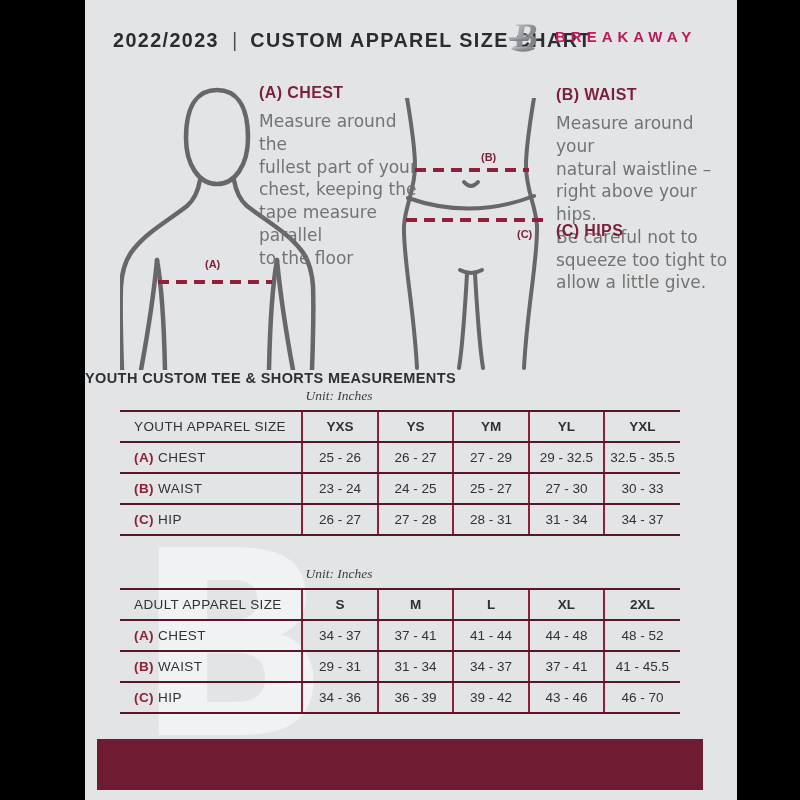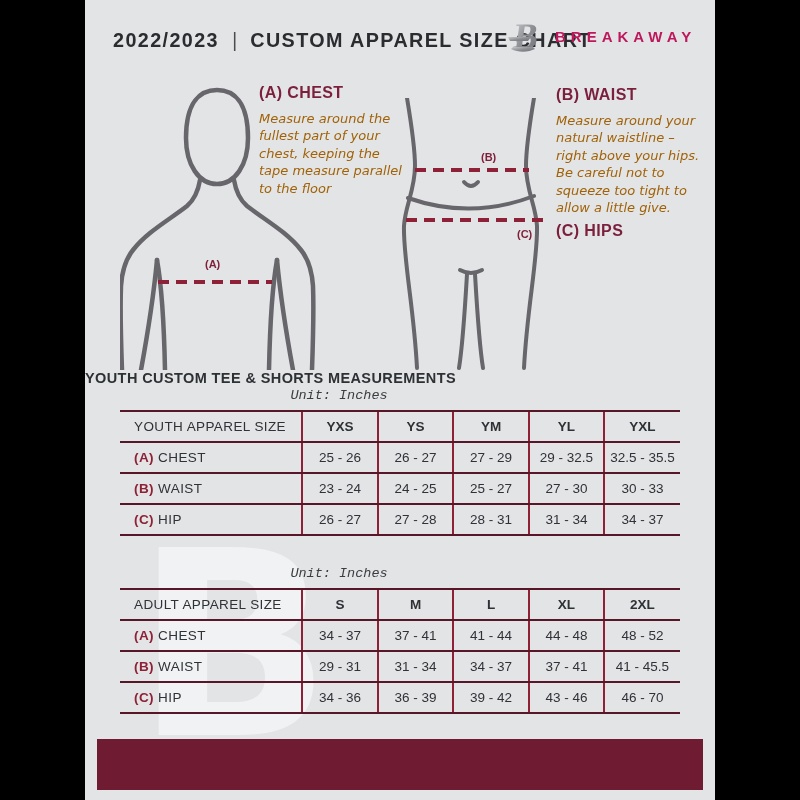--- a/index.html
+++ b/index.html
@@ -3,60 +3,60 @@
 <meta charset="utf-8">
 <style>
   html,body{margin:0;padding:0;}
   body{
     width:800px;height:800px;background:#000;overflow:hidden;
     font-family:"Liberation Sans",sans-serif;
     -webkit-font-smoothing:antialiased;
   }
   .page{
     position:relative;width:630px;height:800px;margin-left:85px;
-    background:#e3e4e6;overflow:hidden;
+    background:#e3e4e6;overflow:hidden;padding-left:22px;
   }
   
   .hdr-left{
     position:absolute;left:28px;top:28px;display:flex;align-items:baseline;gap:14px;
     transform:scaleX(.94);transform-origin:left center;white-space:nowrap;
   }
   .hdr-year,.hdr-title{
     font-weight:700;font-size:21px;letter-spacing:1.5px;color:#2a2c2f;
     font-family:"Liberation Sans",sans-serif;
   }
   .hdr-sep{font-weight:300;font-size:20px;color:#4a4c4f;}
   .hdr-logo{position:absolute;left:420px;top:16px;display:flex;align-items:center;gap:8px;}
   .brand-name{font-weight:700;font-size:15px;letter-spacing:5px;color:#be185d;}
   
   .instr{position:absolute;z-index:2;}
   .instr h3{margin:0 0 8px 0;font-size:16px;font-weight:700;letter-spacing:.4px;color:#7b1f3c;}
   .instr p{
-    margin:0;font-size:13px;font-style:italic;line-height:1.34;color:#a16207;
+    margin:0;font-size:17px;line-height:1.34;color:#737373;
     white-space:pre-line;font-family:"DejaVu Sans","Liberation Sans",sans-serif;
   }
   .instr-a{left:174px;top:84px;width:162px;}
   .instr-b{left:471px;top:86px;width:172px;}
   .instr-c{left:471px;top:222px;width:172px;}
   
   .fig{position:absolute;z-index:1;}
   .fig-upper{left:35px;top:80px;}
   .fig-lower{left:303px;top:98px;}
   .measure-label{
     position:absolute;z-index:3;font-size:11px;font-weight:700;color:#7e1f38;
   }
   
   .sec-title{
     position:absolute;left:0;width:630px;text-align:left;z-index:2;
     font-size:14.5px;font-weight:700;letter-spacing:.4px;color:#2e3134;
   }
   .sec-unit{
     position:absolute;left:0;width:508px;text-align:center;z-index:2;
     font-size:13.5px;font-style:italic;color:#3b3d40;
-    font-family:Liberation Mono, monospace;
+    font-family:Liberation Serif, serif;
   }
   
   .size-table{
     position:absolute;left:35px;width:560px;border-collapse:collapse;z-index:2;
     background:transparent;table-layout:fixed;
   }
   .size-table td{
     height:29px;border-top:2px solid #571729;border-bottom:2px solid #571729;
     font-size:13.5px;color:#2f3236;text-align:center;vertical-align:middle;
     padding:0;

